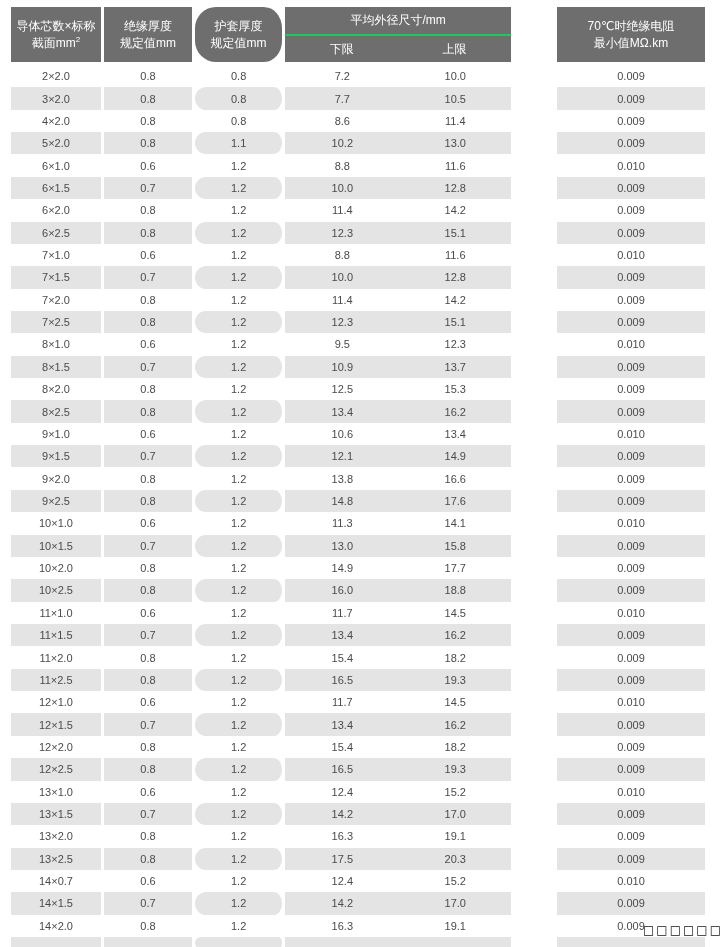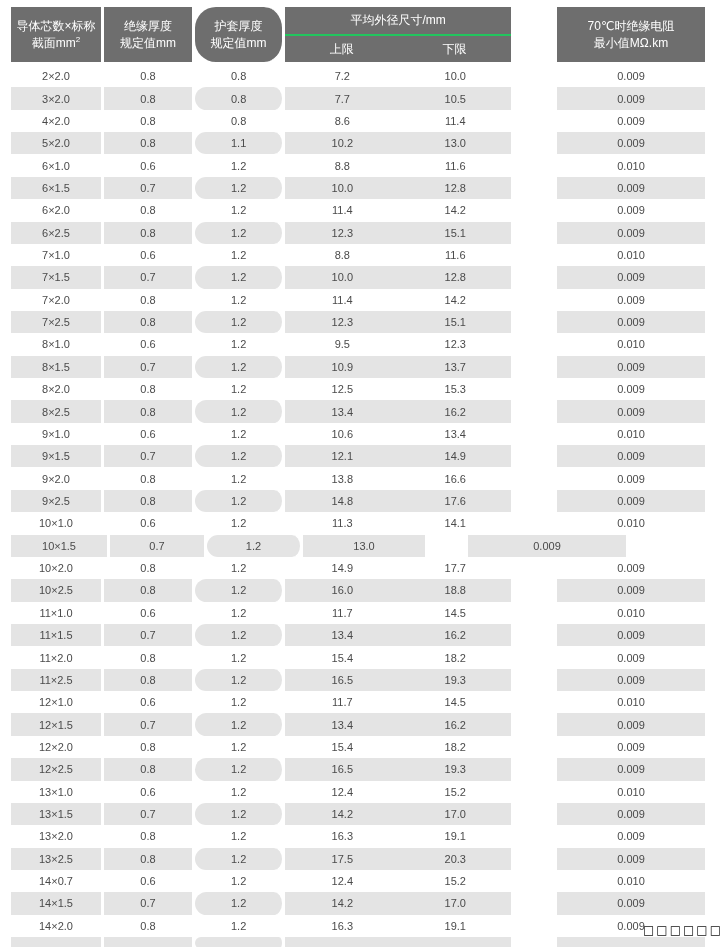--- a/index.html
+++ b/index.html
@@ -94,22 +94,22 @@
       <div>绝缘厚度</div>
       <div>规定值mm</div>
     </div>
     <div class="th c3 sep">
       <div>护套厚度</div>
       <div>规定值mm</div>
     </div>
     <div class="th c4 sep">
       <div class="c4-top">平均外径尺寸/mm</div>
       <div class="c4-bottom">
+        <div>下限</div>
         <div>上限</div>
-        <div>下限</div>
       </div>
     </div>
     <div class="th c5">
       <div>70℃时绝缘电阻</div>
       <div>最小值MΩ.km</div>
     </div>
   </div>
 
   <div class="tbody">
       <div class="row">
@@ -278,20 +278,21 @@
         <div class="cell c3">1.2</div>
         <div class="cell c4a">11.3</div>
         <div class="cell c4b">14.1</div>
         <div class="cell c5">0.010</div>
       </div>
       <div class="row shaded">
         <div class="cell c1">10×1.5</div>
         <div class="cell c2">0.7</div>
         <div class="cell c3">1.2</div>
         <div class="cell c4a">13.0</div>
+        <div class="cell c4b">15.8</div>
         <div class="cell c5">0.009</div>
       </div>
       <div class="row">
         <div class="cell c1">10×2.0</div>
         <div class="cell c2">0.8</div>
         <div class="cell c3">1.2</div>
         <div class="cell c4a">14.9</div>
         <div class="cell c4b">17.7</div>
         <div class="cell c5">0.009</div>
       </div>

